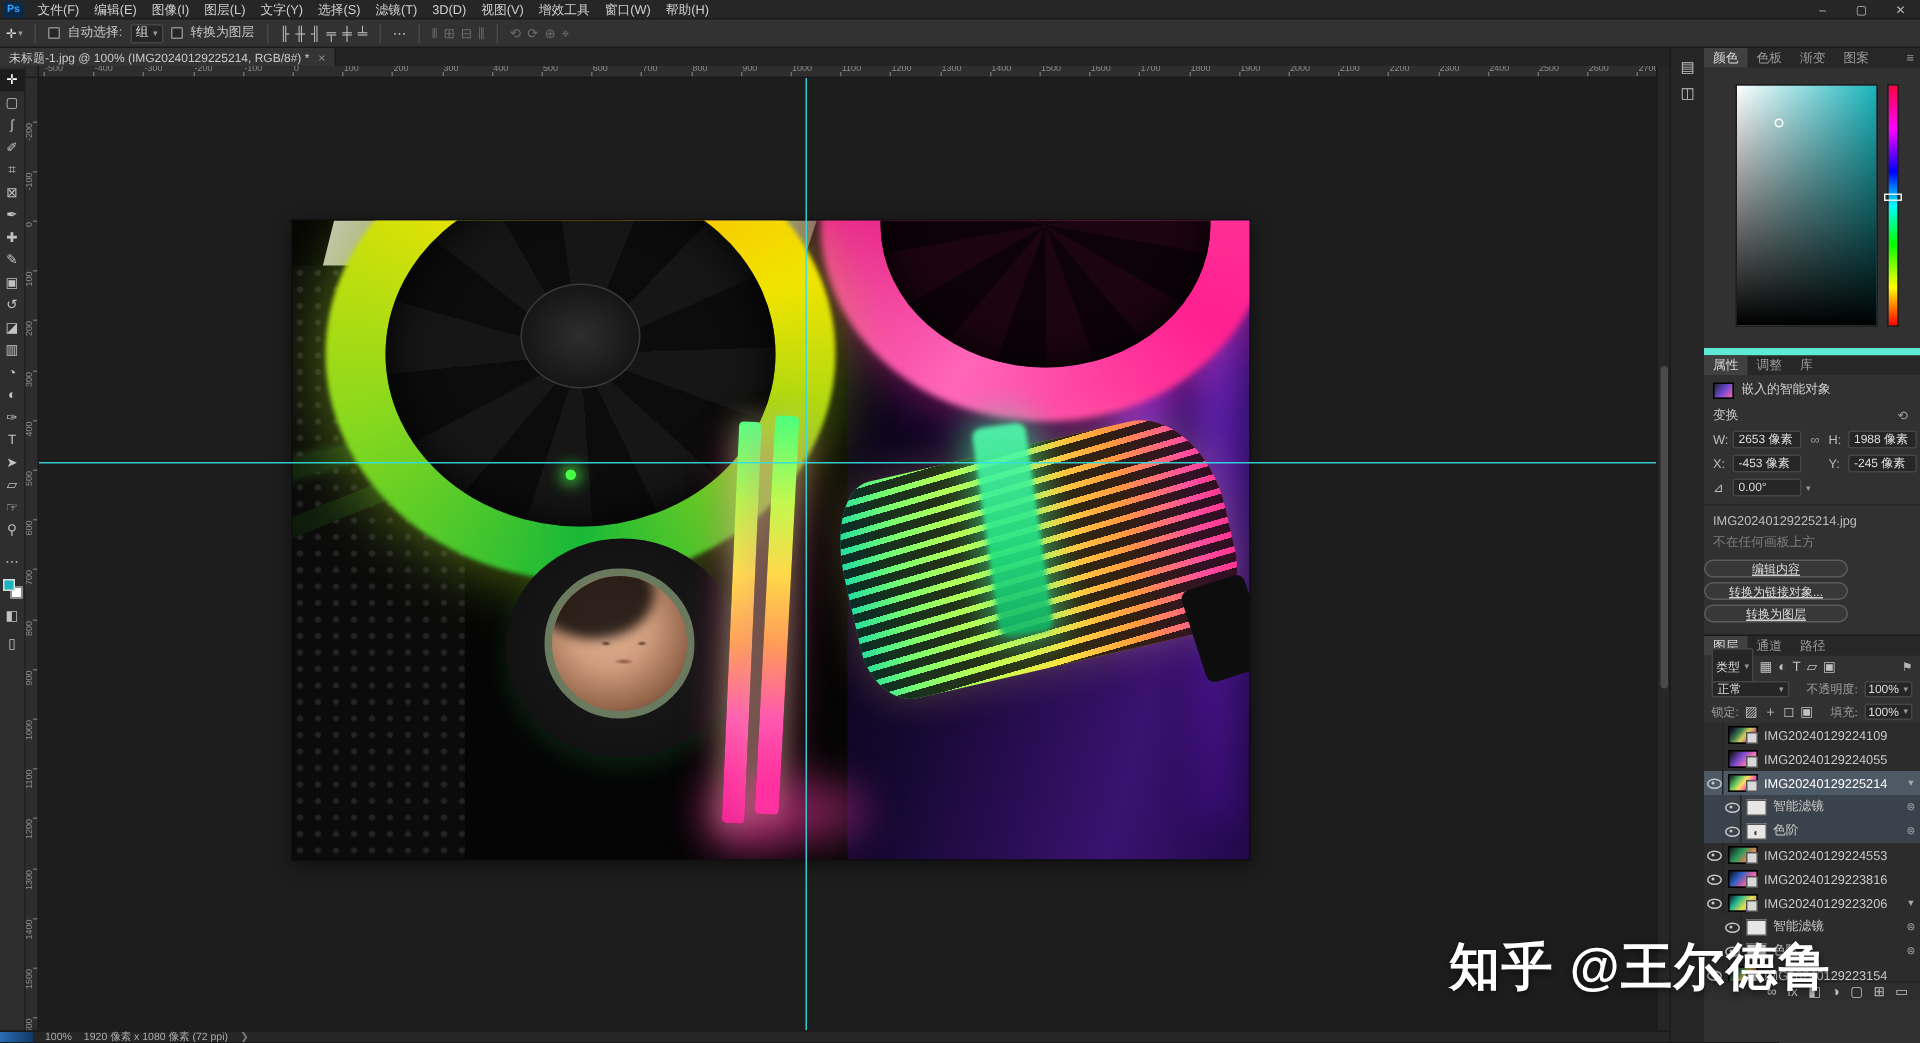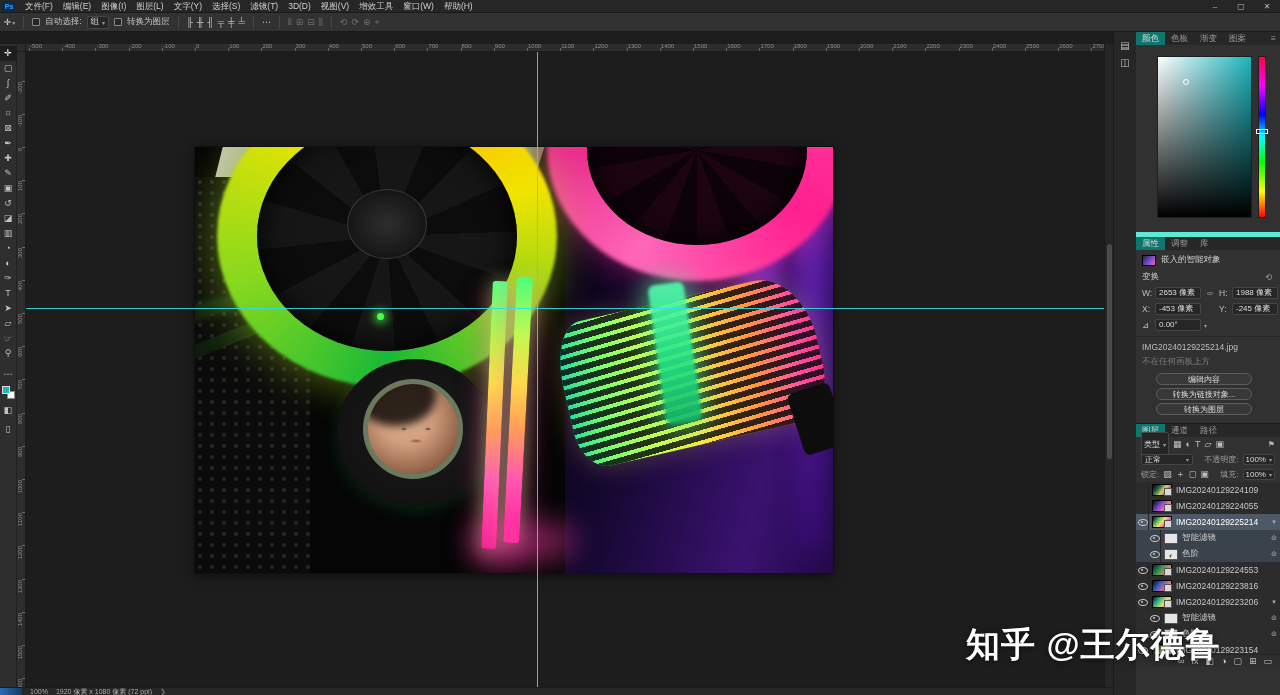--- a/index.html
+++ b/index.html
@@ -84,21 +84,21 @@
 .glow-pink{left:272px;top:372px;width:110px;height:44px;border-radius:50%;background:rgba(255,60,170,.45);filter:blur(14px);}
 .led{left:182px;top:166px;width:7px;height:7px;border-radius:50%;background:#46ff46;box-shadow:0 0 10px 3px rgba(70,255,70,.8);}
 
 
 .dock-strip{position:absolute;left:1113px;top:32px;width:23px;height:663px;background:#262626;border-left:1px solid #1a1a1a;display:flex;flex-direction:column;align-items:center;padding-top:8px;gap:6px;}
 .dock-icon{color:#c4c4c4;font-size:10px;}
 .panels{position:absolute;left:1136px;top:32px;width:144px;height:663px;background:#313131;}
 .panel{position:absolute;left:0;width:144px;}
 .ptabs{height:13px;background:#272727;display:flex;align-items:stretch;font-size:8.5px;color:#9a9a9a;}
 .ptab{padding:0 6px;line-height:13px;white-space:nowrap;}
-.ptab.active{background:#0f766e;color:#d8d8d8;text-align:right;}
+.ptab.active{background:#404040;color:#d8d8d8;text-align:right;}
 .pmenu{margin-left:auto;padding:0 4px;line-height:13px;color:#9a9a9a;}
 
 
 .color-panel{top:0;height:200px;}
 .sv-box{position:absolute;left:21px;top:24px;width:95px;height:162px;background:linear-gradient(to bottom,rgba(0,0,0,0) 0%,#000 100%),linear-gradient(to right,#fff 0%,#1ab5bd 100%);border:1px solid #1e1e1e;}
 .sv-cursor{position:absolute;left:25px;top:22px;width:6px;height:6px;border:1px solid #fff;border-radius:50%;}
 .hue-bar{position:absolute;left:122px;top:24px;width:8px;height:162px;border:1px solid #1e1e1e;background:linear-gradient(180deg,#ff0040 0%,#ff00ff 18%,#0000ff 36%,#00ffff 50%,#00ff00 66%,#ffff00 84%,#ff0000 100%);}
 .hue-thumb{position:absolute;left:-3px;top:72px;width:12px;height:5px;border:1px solid #eee;}
 
 
@@ -107,21 +107,21 @@
 .so-icon{width:14px;height:11px;background:linear-gradient(130deg,#223,#6a4ad0 50%,#ff60b0);border:1px solid #000;margin-right:5px;flex:none;}
 .tr-row{display:flex;align-items:center;padding:2px 8px 2px 6px;color:#c6c6c6;}
 .reset{margin-left:auto;color:#9a9a9a;}
 .frow{display:flex;align-items:center;padding:2px 6px;gap:3px;color:#bdbdbd;}
 .flabel{width:10px;flex:none;}
 .ffield{width:46px;height:12px;background:#262626;border:1px solid #454545;border-radius:2px;line-height:10px;padding:0 3px;font-size:8px;color:#ddd;white-space:nowrap;overflow:hidden;flex:none;}
 .linkic{width:12px;text-align:center;color:#9a9a9a;flex:none;}
 .pdivider{height:1px;background:#262626;margin:3px 0;}
 .fname{padding:2px 6px;color:#bdbdbd;white-space:nowrap;overflow:hidden;}
 .artnote{padding:2px 6px;color:#7d7d7d;}
-.pbtns{display:flex;flex-direction:column;align-items:center;padding-right:8px;}
+.pbtns{display:flex;flex-direction:column;align-items:flex-start;padding-right:8px;text-decoration:underline;}
 .pbtn{display:block;margin-top:3px;width:96px;height:12px;font-size:8px;line-height:9px;color:#ddd;background:#383838;border:1px solid #5c5c5c;border-radius:7px;text-align:center;font-family:inherit;}
 
 
 .layers-panel{top:391px;height:244px;border-top:1px solid #1a1a1a;font-size:8px;}
 .l-filter-row,.l-blend-row,.l-lock-row{display:flex;align-items:center;height:15px;padding:0 5px;gap:4px;color:#b5b5b5;}
 .dropdown.small{height:11px;padding:12px 2px;font-size:8px;}
 .dropdown.blend{height:11px;width:52px;font-size:8px;}
 .dropdown.mini{height:11px;font-size:8px;padding:0 2px;}
 .flag{margin-left:auto;color:#b5b5b5;}
 .dim2{color:#9d9d9d;}
@@ -218,20 +218,26 @@
       </span>
     <span class="vsep"></span>
     <span class="icon-group">
         <span class="opt-icon dim">⟲</span>
         <span class="opt-icon dim">⟳</span>
         <span class="opt-icon dim">⊕</span>
         <span class="opt-icon dim">⌖</span>
       </span>
   </div>
 
+  <div class="tabbar">
+    <div class="doc-tab">
+      <span>未标题-1.jpg @ 100% (IMG20240129225214, RGB/8#) *</span>
+      <span class="tab-close">×</span>
+    </div>
+  </div>
 
   <div class="toolbar">
     <div style="display:contents"><div class="tool active">✛</div><div class="tool">▢</div><div class="tool">ʃ</div><div class="tool">✐</div><div class="tool">⌗</div><div class="tool">⊠</div><div class="tool">✒</div><div class="tool">✚</div><div class="tool">✎</div><div class="tool">▣</div><div class="tool">↺</div><div class="tool">◪</div><div class="tool">▥</div><div class="tool">◔</div><div class="tool">◐</div><div class="tool">✑</div><div class="tool">T</div><div class="tool">➤</div><div class="tool">▱</div><div class="tool">☞</div><div class="tool">⚲</div></div>
     <div class="tool-extras">
       <span class="tool">⋯</span>
       <span class="swatches">
         <span class="swatch-bg" style="background: rgb(255, 255, 255);"></span>
         <span class="swatch-fg" style="background: rgb(26, 181, 189);"></span>
       </span>
       <span class="tool">◧</span>

